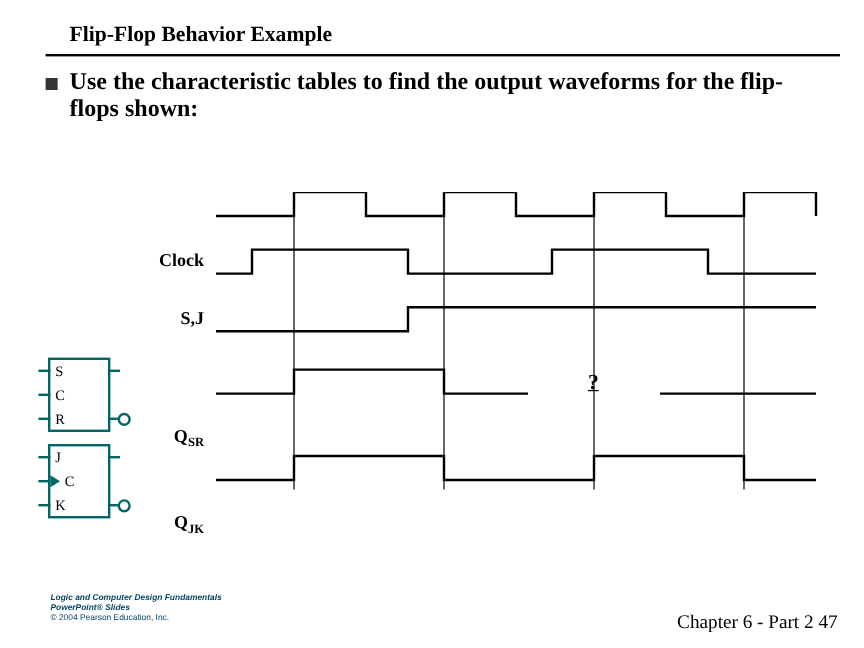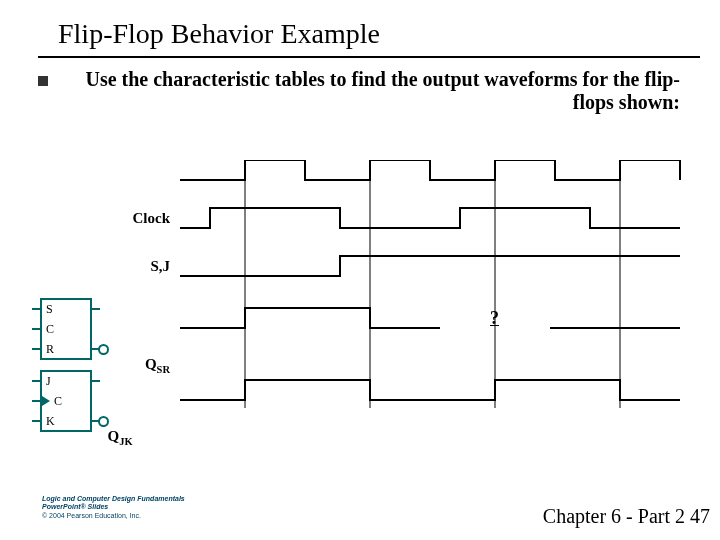--- a/index.html
+++ b/index.html
@@ -5,43 +5,43 @@
   body {
     margin: 0;
     padding: 0;
     width: 720px;
     height: 540px;
     font-family: "Times New Roman", serif;
     background: #fff;
     position: relative;
   }
   .title {
-    font-size: 28px;
-    font-weight: normal;
+    font-size: 18px;
+    font-weight: bold;
     padding: 18px 0 2px 58px;
     line-height: 1.15;
   }
   .hr {
     border-top: 2px solid #000;
     margin: 4px 20px 10px 38px;
   }
   .bullet-row {
     display: flex;
     align-items: flex-start;
     padding: 0 40px 0 38px;
     font-size: 20px;
     font-weight: bold;
   }
   .bullet-sq {
     width: 10px; height: 10px;
     background: #333;
     margin: 8px 10px 0 0;
     flex: 0 0 auto;
   }
-  .bullet-text { flex: 1; text-align: right; }
+  .bullet-text { flex: 1; }
   .diagram {
     position: absolute;
     left: 40px; top: 160px;
     width: 650px; height: 310px;
   }
   .sig-label {
     position: absolute;
     font-size: 15px;
     font-weight: bold;
     text-align: right;
@@ -85,22 +85,22 @@
   .footer-logo {
     position: absolute;
     left: 42px; bottom: 20px;
     font-size: 7px;
     color: #004466;
     line-height: 1.2;
     font-family: Arial, sans-serif;
   }
   .footer-right {
     position: absolute;
-    right: 10px; bottom: 12px;
-    font-size: 20px;
+    right: 22px; bottom: 12px;
+    font-size: 16px;
   }
   svg { position: absolute; left: 0; top: 0; }
   .sub { font-size: 0.7em; vertical-align: sub; }
 </style>
 </head>
 <body>
 
 <div class="title">
   <span>Flip-Flop Behavior Example</span><br>
 </div>
@@ -111,21 +111,21 @@
   <div class="bullet-text">Use the characteristic tables to find the output waveforms for the flip-flops shown:</div>
 </div>
 
 <div class="diagram">
 
   <div class="sig-label" style="left:30px; top:4px;">Clock</div>
   <div class="sig-label" style="left:30px; top:52px;font-family:Liberation Serif, serif;">S,J</div>
   <div class="sig-label" style="left:30px; top:150px;text-align:right;">
     <span>Q</span><span class="sub">SR</span>
   </div>
-  <div class="sig-label" style="left:30px; top:222px;text-align:center;">
+  <div class="sig-label" style="left:30px; top:222px;">
     <span>Q</span><span class="sub">JK</span>
   </div>
 
   <div class="ff" style="left:0; top:138px;">
     <span class="pin" style="left:4px; top:2px;">S</span>
     <span class="pin" style="left:4px; top:22px;">C</span>
     <span class="pin" style="left:4px; top:42px;">R</span>
     <div class="stub" style="left:-10px; top:8px;  width:10px; height:2px;"></div>
     <div class="stub" style="left:-10px; top:28px; width:10px; height:2px;"></div>
     <div class="stub" style="left:-10px; top:48px; width:10px; height:2px;"></div>

